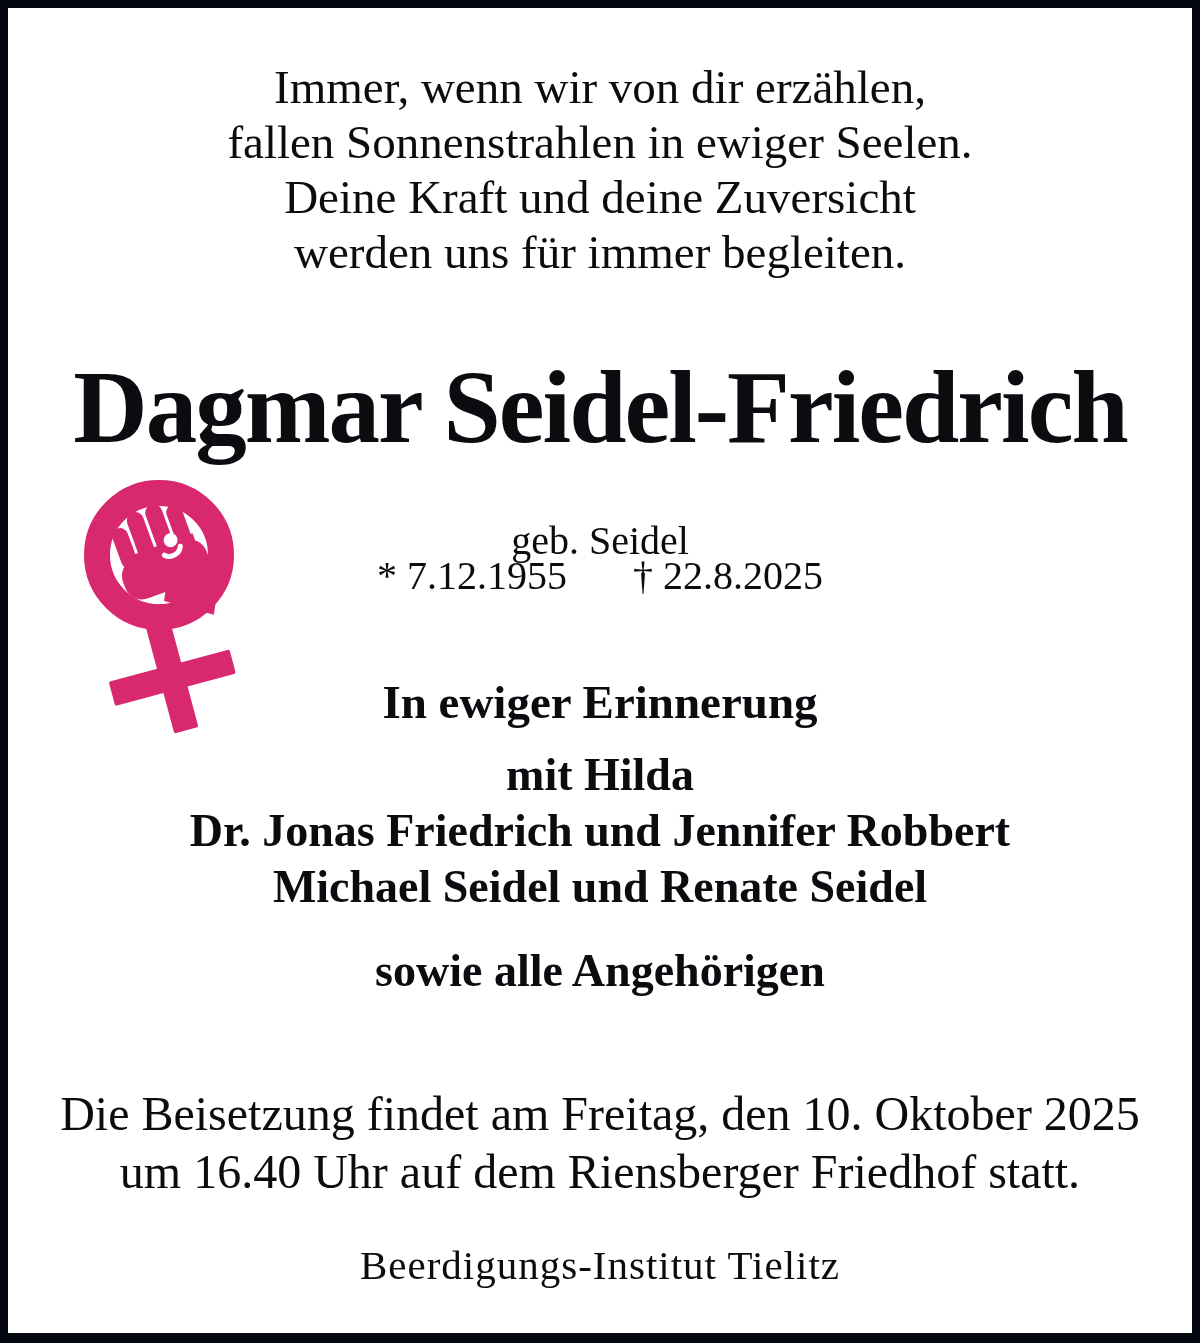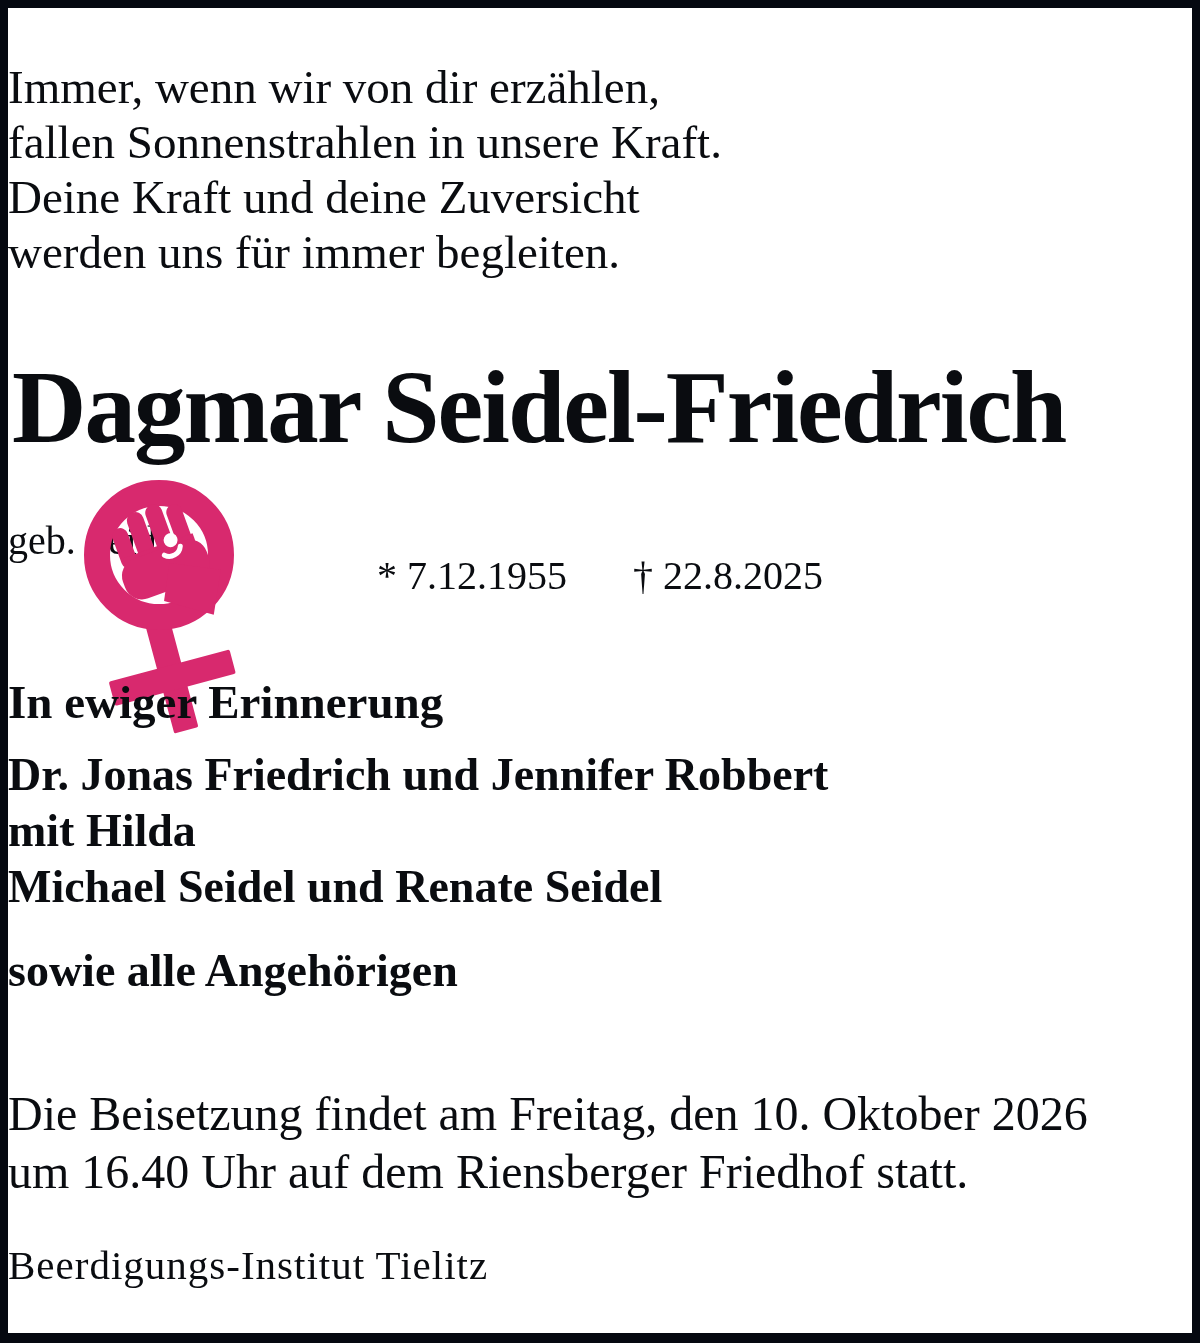--- a/index.html
+++ b/index.html
@@ -7,41 +7,41 @@
     position:relative;
     width:1200px;height:1343px;
     box-sizing:border-box;
     border:8px solid #050810;
     border-bottom-width:10px;
     background:#ffffff;
     font-family:"Liberation Serif", serif;
     color:#0a0c10;
     overflow:hidden;
   }
-  .block{position:absolute;left:0;right:0;}
+  .block{position:absolute;left:0;right:0;text-align:center;}
   .verse{top:52px;font-size:47px;line-height:55px;}
   .name{top:344px;font-size:103px;line-height:1;font-weight:700;letter-spacing:-2px;margin:4px;}
   .maiden{top:463px;font-size:40px;line-height:1.15;margin-top:47px;}
   .dates{top:533px;font-size:40px;line-height:1.15;display:flex;justify-content:center;gap:66px;margin-top:12px;}
   .intro{top:667px;font-size:47px;line-height:1.15;font-weight:bold;}
   .mourners{top:739px;font-size:46px;line-height:56px;font-weight:700;}
   .relatives{top:937px;font-size:46px;line-height:1.15;font-weight:700;}
   .funeral{top:1077px;font-size:48px;line-height:58px;}
   .institute{top:1234px;font-size:41px;line-height:1.15;letter-spacing:1px;}
   .symbol{position:absolute;left:46px;top:452px;width:200px;height:300px;}
   .symbol svg{display:block;width:100%;height:100%;}
 </style>
 </head>
 <body>
 
 <div class="page">
 
   <div class="block verse">
     <div>Immer, wenn wir von dir erzählen,</div>
-    <div>fallen Sonnenstrahlen in unsere Kraft.</div>
+    <div>fallen Sonnenstrahlen in ewiger Seelen.</div>
     <div>Deine Kraft und deine Zuversicht</div>
     <div>werden uns für immer begleiten.</div>
   </div>
 
   <h1 class="block name">Dagmar Seidel-Friedrich</h1>
 
   <div class="block maiden">geb. Seidel</div>
 
   <div class="block dates">
     <span>* 7.12.1955</span>
@@ -71,27 +71,27 @@
       <g transform="rotate(-20 105 95)">
         <circle cx="121" cy="85" r="7" fill="#ffffff"></circle>
         <path d="M128,94 a11 11 0 0 1 -18 3" fill="none" stroke="#ffffff" stroke-width="5" stroke-linecap="round"></path>
       </g>
     </svg>
   </div>
 
   <div class="block intro">In ewiger Erinnerung</div>
 
   <div class="block mourners">
+    <div>mit Hilda</div>
     <div>Dr. Jonas Friedrich und Jennifer Robbert</div>
-    <div>mit Hilda</div>
     <div>Michael Seidel und Renate Seidel</div>
   </div>
 
   <div class="block relatives">sowie alle Angehörigen</div>
 
   <div class="block funeral">
-    <div>Die Beisetzung findet am Freitag, den 10. Oktober 2026</div>
+    <div>Die Beisetzung findet am Freitag, den 10. Oktober 2025</div>
     <div>um 16.40 Uhr auf dem Riensberger Friedhof statt.</div>
   </div>
 
   <div class="block institute">Beerdigungs-Institut Tielitz</div>
 
 </div>
 
 </body></html>

